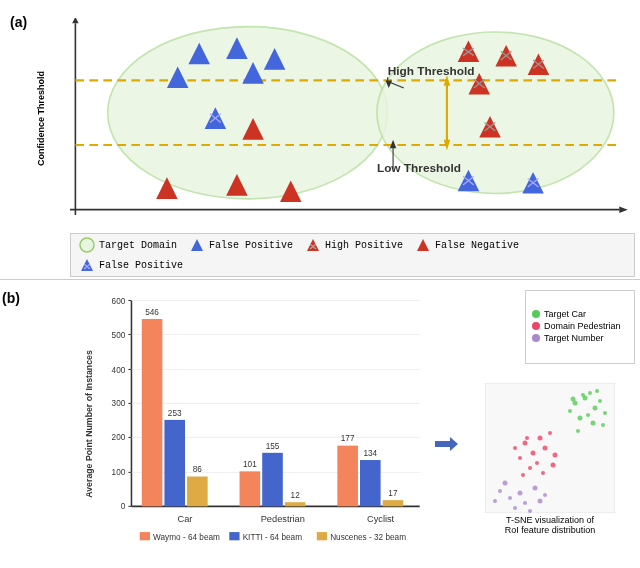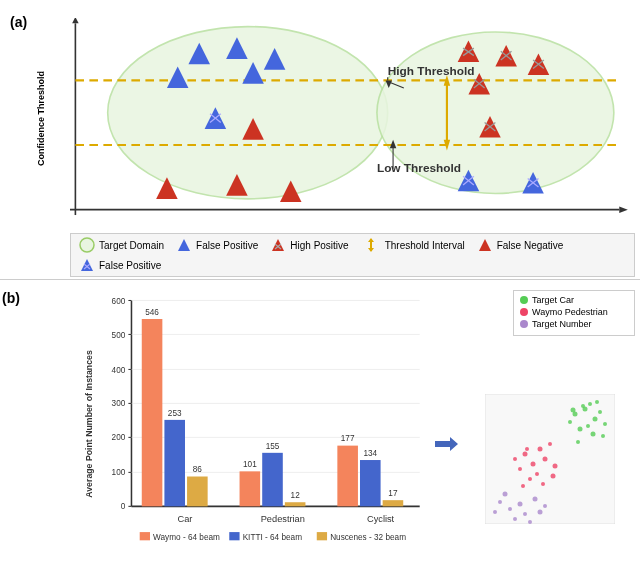--- a/index.html
+++ b/index.html
@@ -59,20 +59,21 @@
       left: 40px;
       right: 5px;
       display: flex;
       flex-wrap: wrap;
       align-items: center;
       gap: 4px 12px;
       background: #f5f5f5;
       border: 1px solid #ccc;
       padding: 3px 8px;
       font-size: 10px;
+      font-family: Liberation Mono, monospace;
     }
     .legend-item {
       display: flex;
       align-items: center;
       gap: 4px;
     }
 
     
     .diagram-svg {
       width: 100%;
@@ -111,23 +112,23 @@
       padding: 5px;
       position: relative;
     }
 
     .tsne-legend {
       position: absolute;
       top: 10px;
       right: 5px;
       font-size: 9px;
       border: 1px solid #ccc;
-      padding: 4px 6px;
+      padding: 18px 6px;
       background: #fff;
-      width: 122px;
+      width: 110px;
     }
     .tsne-legend-item {
       display: flex;
       align-items: center;
       gap: 4px;
       margin-bottom: 2px;
     }
     .tsne-dot {
       width: 8px;
       height: 8px;
@@ -266,28 +267,20 @@
 
         <div class="legend-item">
           <svg width="16" height="16">
             <polygon points="8,2 2,14 14,14" fill="#cc3322"></polygon>
             <line x1="5" y1="12" x2="11" y2="7" stroke="#aaa" stroke-width="1.2"></line>
             <line x1="5" y1="7" x2="11" y2="12" stroke="#aaa" stroke-width="1.2"></line>
           </svg>
           <span>High Positive</span>
         </div>
 
-        <div class="legend-item">
-          <svg width="20" height="16">
-            <line x1="10" y1="2" x2="10" y2="14" stroke="#ddaa00" stroke-width="2"></line>
-            <polygon points="7,5 10,1 13,5" fill="#ddaa00"></polygon>
-            <polygon points="7,11 10,15 13,11" fill="#ddaa00"></polygon>
-          </svg>
-          <span>Threshold Interval</span>
-        </div>
 
         <div class="legend-item">
           <svg width="16" height="16">
               <polygon points="8,2 2,14 14,14" fill="#cc3322"></polygon>
             </svg>
           <span>False Negative</span>
         </div>
 
         <div class="legend-item">
           <svg width="16" height="16">
@@ -391,21 +384,21 @@
 
     <div class="tsne-area">
 
       <div class="tsne-legend">
         <div class="tsne-legend-item">
           <div class="tsne-dot" style="background:#55cc55;"></div>
           <span>Target Car</span>
         </div>
         <div class="tsne-legend-item">
           <div class="tsne-dot" style="background:#ee4466;"></div>
-          <span>Waymo Pedestrian</span>
+          <span>Domain Pedestrian</span>
         </div>
         <div class="tsne-legend-item">
           <div class="tsne-dot" style="background:#aa88cc;"></div>
           <span>Target Number</span>
         </div>
       </div>
 
       <svg viewBox="0 0 130 130" width="130" height="130" xmlns="http://www.w3.org/2000/svg" style="margin-top:70px;">
         <rect x="0" y="0" width="130" height="130" fill="#f8f8f8" stroke="#ccc" stroke-width="0.5"></rect>
 
@@ -445,15 +438,16 @@
         <circle cx="50" cy="105" r="2.5" fill="#aa88cc" opacity="0.8"></circle>
         <circle cx="25" cy="115" r="2" fill="#aa88cc" opacity="0.8"></circle>
         <circle cx="40" cy="120" r="2" fill="#aa88cc" opacity="0.8"></circle>
         <circle cx="15" cy="108" r="2" fill="#aa88cc" opacity="0.8"></circle>
         <circle cx="55" cy="118" r="2.5" fill="#aa88cc" opacity="0.8"></circle>
         <circle cx="30" cy="125" r="2" fill="#aa88cc" opacity="0.8"></circle>
         <circle cx="60" cy="112" r="2" fill="#aa88cc" opacity="0.8"></circle>
         <circle cx="10" cy="118" r="2" fill="#aa88cc" opacity="0.8"></circle>
         <circle cx="45" cy="128" r="2" fill="#aa88cc" opacity="0.8"></circle>
       </svg>
+      <div class="tsne-label">T-SNE visualization of<br>RoI feature distribution</div>
     </div>
   </div>
 </div>
 
 </body></html>

